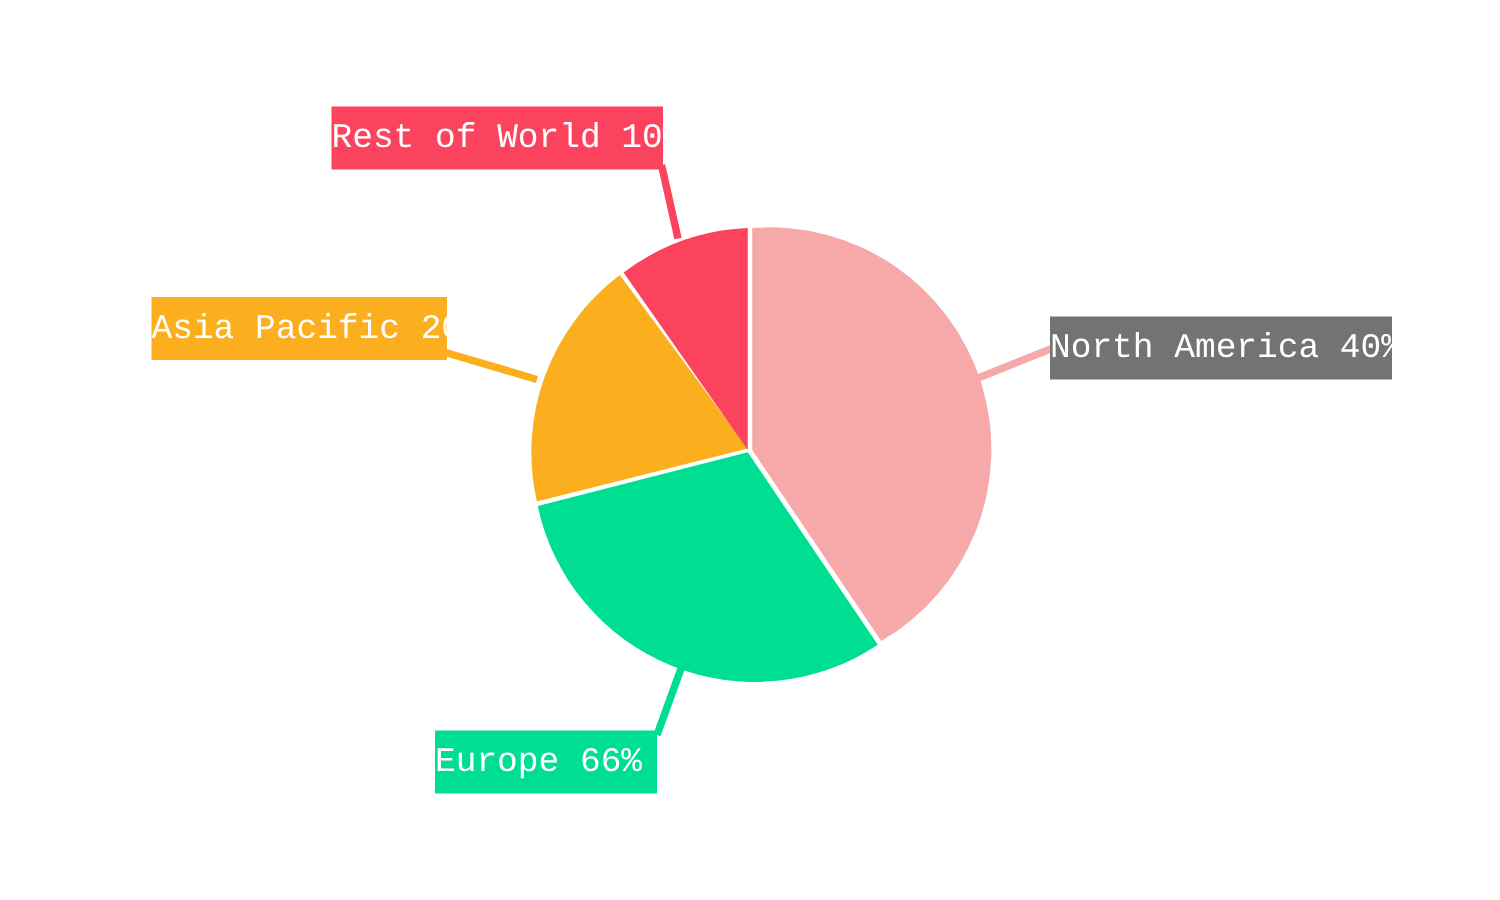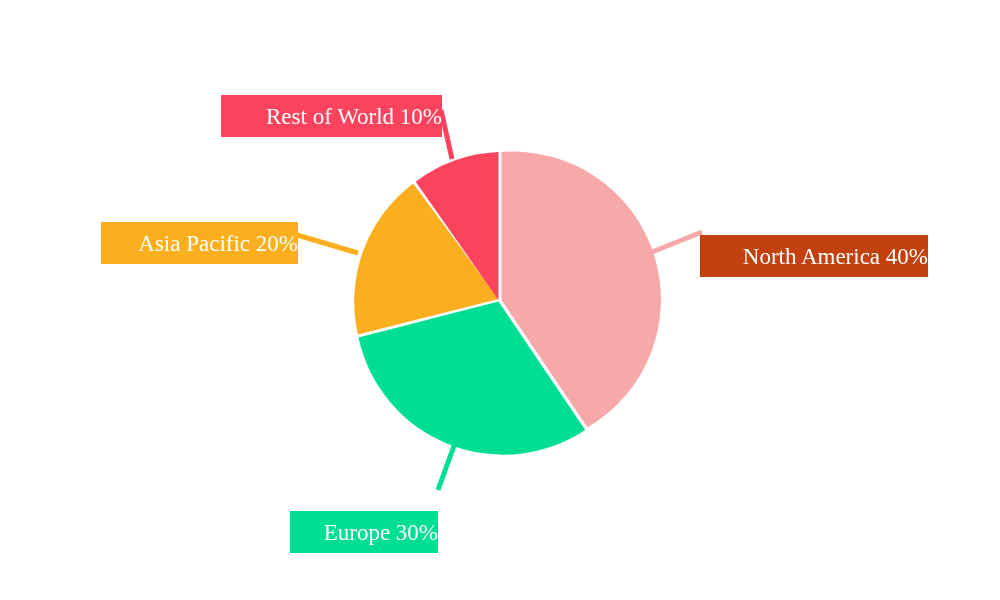--- a/index.html
+++ b/index.html
@@ -27,29 +27,28 @@
     top: 0;
     width: 1000px;
     height: 600px;
     display: block;
   }
   .callout-label {
     position: absolute;
     box-sizing: border-box;
     display: flex;
     align-items: center;
-    justify-content: flex-end;
+    justify-content: flex-start;
     color: #ffffff;
-    font-family: Liberation Serif, serif;
+    font-family: Liberation Mono, monospace;
     font-size: 23px;
     font-weight: 400;
     line-height: 1;
     white-space: nowrap;
     letter-spacing: 0px;
-    margin-top: 24px;
   }
   .label-north-america {
     left: 700px;
     top: 211px;
     width: 228px;
     height: 42px;
   }
   .label-europe {
     left: 290px;
     top: 487px;
@@ -83,26 +82,26 @@
 
     <path d="M 501.5 152.0 A 148 148 0 0 1 587.5 427.4 L 501.5 300 Z" fill="#f7a8a8"></path>
 
     <path d="M 585.2 429.9 A 148 148 0 0 1 358.5 337.4 L 498.5 301.5 Z" fill="#00de92"></path>
 
     <path d="M 357.9 334.4 A 148 148 0 0 1 413.2 183.4 L 498.5 299.0 Z" fill="#fcaf1e"></path>
 
     <path d="M 415.7 181.7 A 148 148 0 0 1 498.5 152.0 L 498.5 300 Z" fill="#fc435e"></path>
   </svg>
 
-  <div class="callout-label label-north-america" style="background:#c2410c">
+  <div class="callout-label label-north-america" style="background:#737373">
     <span>North America 40%</span>
   </div>
 
   <div class="callout-label label-europe" style="background:#00de92">
-    <span>Europe 30%</span>
+    <span>Europe 66%</span>
   </div>
 
   <div class="callout-label label-asia-pacific" style="background:#fcaf1e">
     <span>Asia Pacific 20%</span>
   </div>
 
   <div class="callout-label label-rest-of-world" style="background:#fc435e">
     <span>Rest of World 10%</span>
   </div>
 

